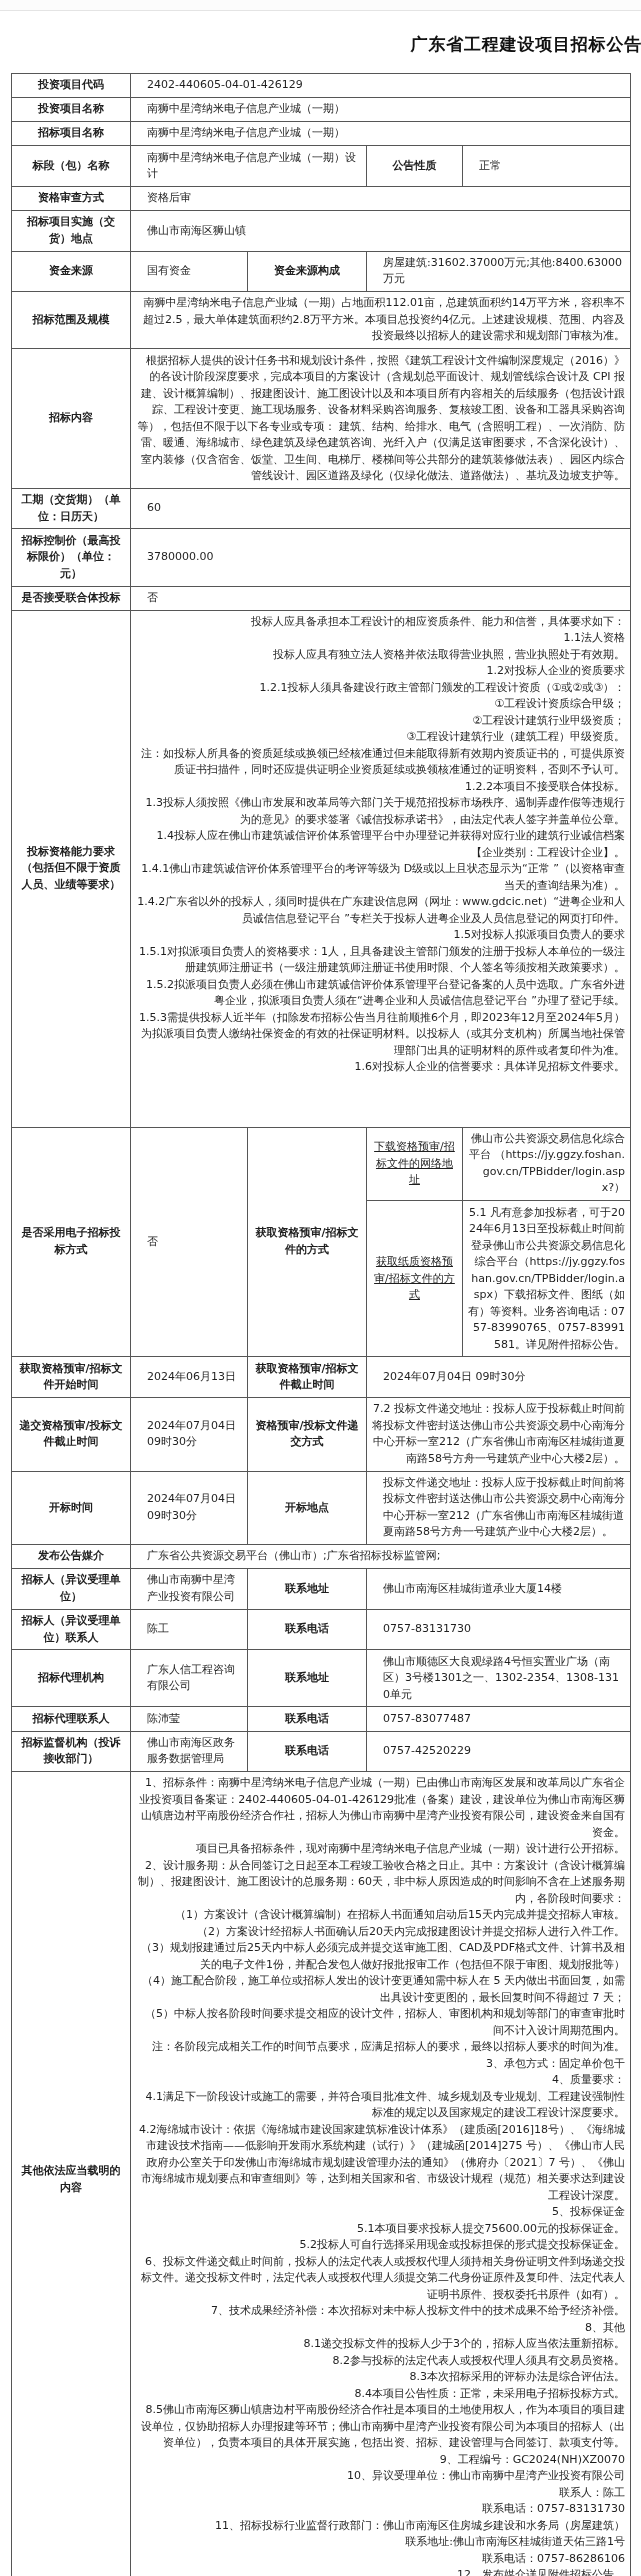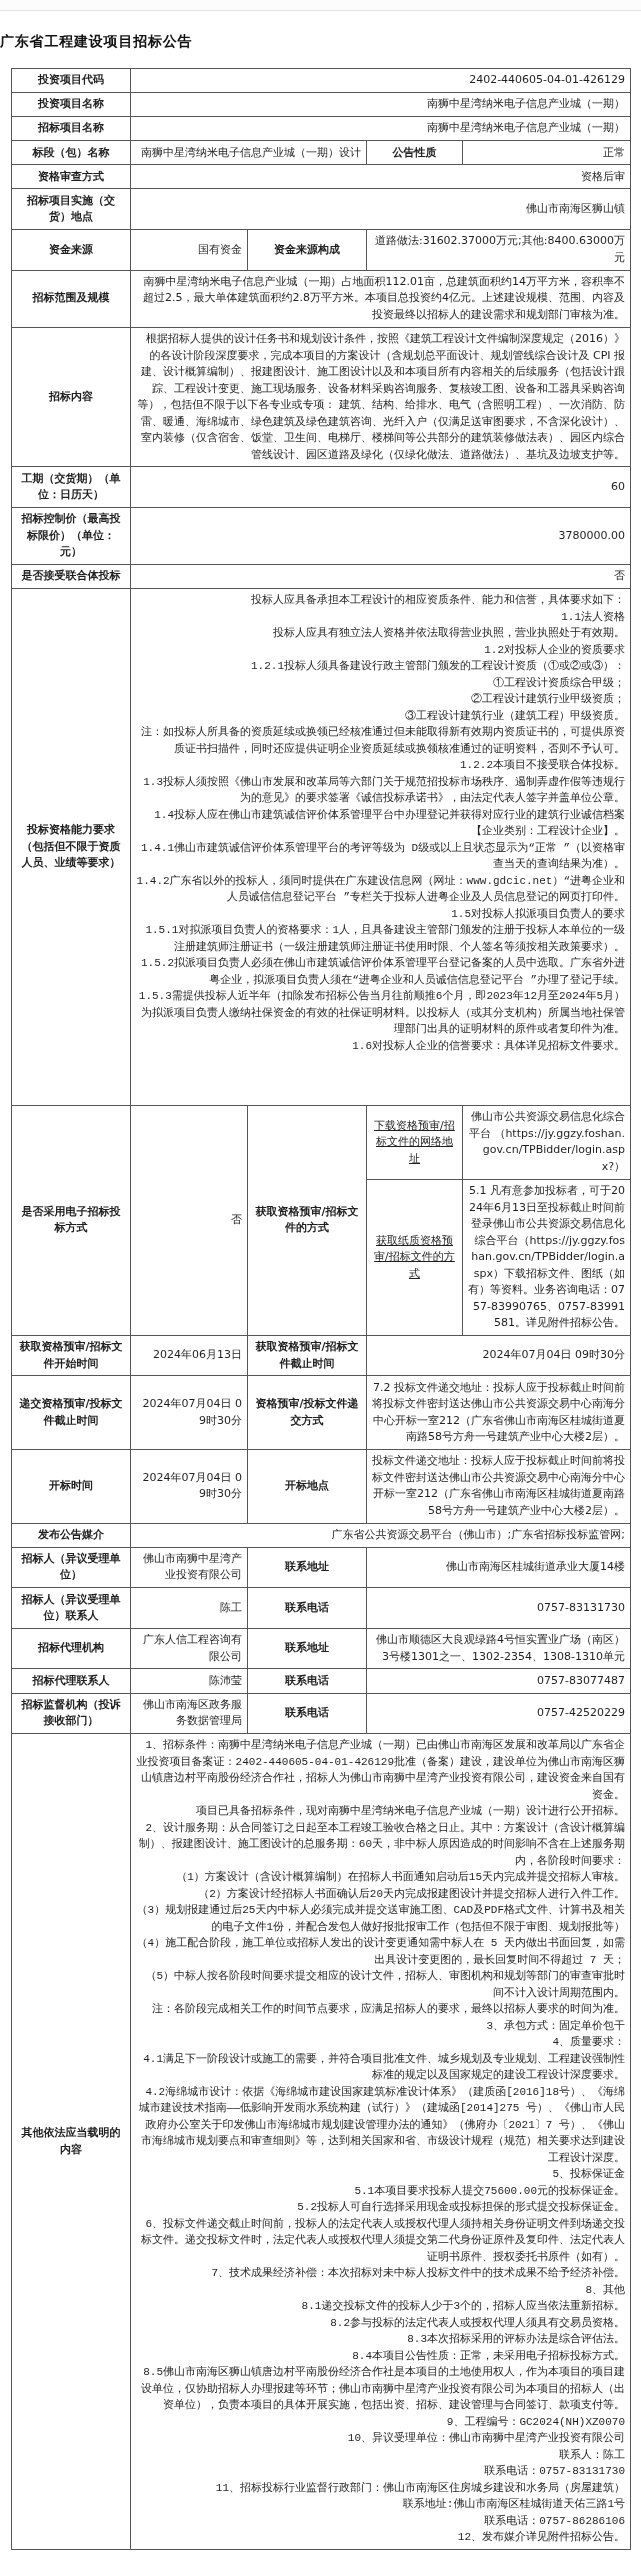--- a/index.html
+++ b/index.html
@@ -6,22 +6,22 @@
   body{
     width:642px;
     min-height:2576px;
     background:#ffffff;
     font-family:"DejaVu Sans","Liberation Sans",sans-serif;
     color:#1f1f1f;
     position:relative;
   }
   .topbar{height:10px;background:#fcfcfc;border-bottom:0.8px solid #e4e4e4;}
   h1{
-    text-align:left;
-    font-size:14px;
+    text-align:right;
+    font-size:17px;
     font-weight:bold;
     color:#111;
     margin:22px 0 12.3px 0;
     letter-spacing:0.8px;
   }
   table{
     border-collapse:collapse;
     table-layout:fixed;
     width:619px;
     margin:17px auto;
@@ -30,23 +30,23 @@
     border:0.8px solid #565656;
     font-size:11px;
     line-height:1.5;
     padding:3.3px 5px;
     vertical-align:middle;
     word-break:break-all;
     color:#1f1f1f;
   }
   td.lbl{font-weight:bold;text-align:center;}
   td.sub{text-align:center;font-weight:normal;text-decoration:underline;}
-  td.c{text-align:right;}
+  td.c{text-align:left;padding-left:16px;}
   td.l{text-align:right;white-space:pre-line;}
-  td.top{vertical-align:top;font-family:Liberation Mono, monospace;}
+  td.top{vertical-align:top;}
   tr.h-qual{height:517px;}
   tr.h-other{height:744px;}
 </style>
 </head>
 <body>
 
 <div class="topbar"></div>
 
 <h1>广东省工程建设项目招标公告</h1>
 
@@ -82,21 +82,21 @@
       <td class="c" colspan="4">资格后审</td>
     </tr>
     <tr>
       <td class="lbl">招标项目实施（交货）地点</td>
       <td class="c" colspan="4">佛山市南海区狮山镇</td>
     </tr>
     <tr>
       <td class="lbl">资金来源</td>
       <td class="c">国有资金</td>
       <td class="lbl">资金来源构成</td>
-      <td class="c" colspan="2">道路做法:31602.37000万元;其他:8400.63000万元</td>
+      <td class="c" colspan="2">房屋建筑:31602.37000万元;其他:8400.63000万元</td>
     </tr>
     <tr>
       <td class="lbl">招标范围及规模</td>
       <td class="l" colspan="4">南狮中星湾纳米电子信息产业城（一期）占地面积112.01亩，总建筑面积约14万平方米，容积率不超过2.5，最大单体建筑面积约2.8万平方米。本项目总投资约4亿元。上述建设规模、范围、内容及投资最终以招标人的建设需求和规划部门审核为准。</td>
     </tr>
     <tr>
       <td class="lbl">招标内容</td>
       <td class="l" colspan="4">根据招标人提供的设计任务书和规划设计条件，按照《建筑工程设计文件编制深度规定（2016）》的各设计阶段深度要求，完成本项目的方案设计（含规划总平面设计、规划管线综合设计及 CPI 报建、设计概算编制）、报建图设计、施工图设计以及和本项目所有内容相关的后续服务（包括设计跟踪、工程设计变更、施工现场服务、设备材料采购咨询服务、复核竣工图、设备和工器具采购咨询等），包括但不限于以下各专业或专项： 建筑、结构、给排水、电气（含照明工程）、一次消防、防雷、暖通、海绵城市、绿色建筑及绿色建筑咨询、光纤入户（仅满足送审图要求，不含深化设计）、室内装修（仅含宿舍、饭堂、卫生间、电梯厅、楼梯间等公共部分的建筑装修做法表）、园区内综合管线设计、园区道路及绿化（仅绿化做法、道路做法）、基坑及边坡支护等。</td>
     </tr>
     <tr>

